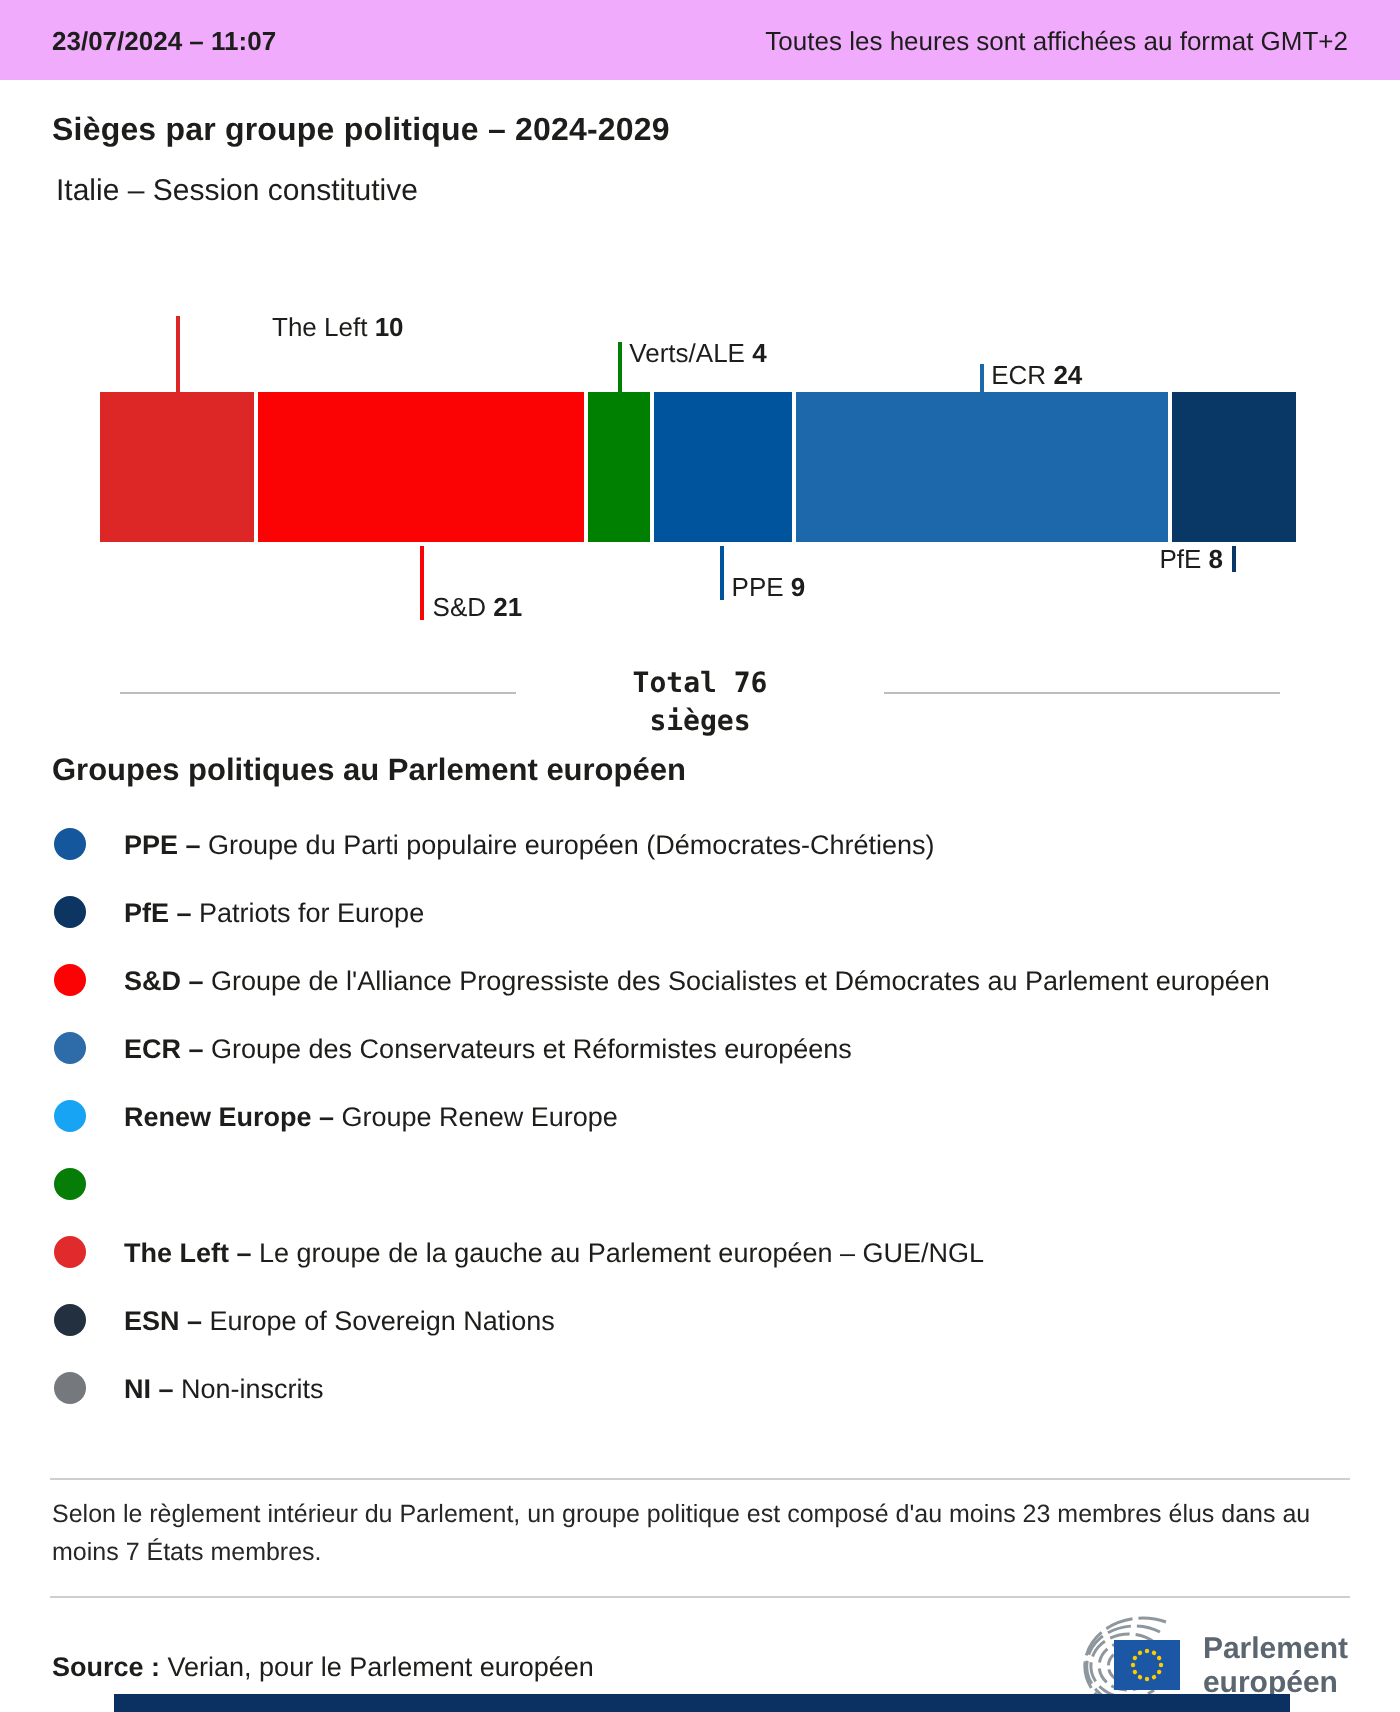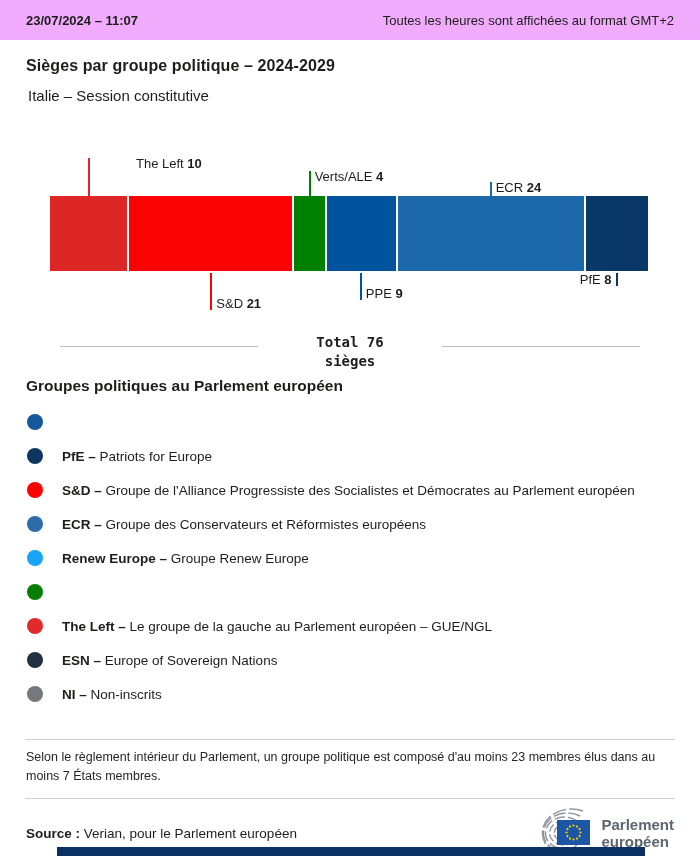--- a/index.html
+++ b/index.html
@@ -96,20 +96,21 @@
 <div class="total-row">
   <div class="total-rule"></div>
   <div class="total-text">Total 76 sièges</div>
   <div class="total-rule"></div>
 </div>
 
 <h2 class="legend-heading">Groupes politiques au Parlement européen</h2>
 <div class="legend">
     <div class="legend-item">
       <span class="legend-dot" style="background: rgb(21, 87, 157);"></span>
+      <span class="legend-label"><b>PPE – </b>Groupe du Parti populaire européen (Démocrates-Chrétiens)</span>
     </div>
     <div class="legend-item">
       <span class="legend-dot" style="background: rgb(12, 53, 98);"></span>
       <span class="legend-label"><b>PfE – </b>Patriots for Europe</span>
     </div>
     <div class="legend-item">
       <span class="legend-dot" style="background: rgb(251, 3, 4);"></span>
       <span class="legend-label"><b>S&amp;D – </b>Groupe de l'Alliance Progressiste des Socialistes et Démocrates au Parlement européen</span>
     </div>
     <div class="legend-item">

